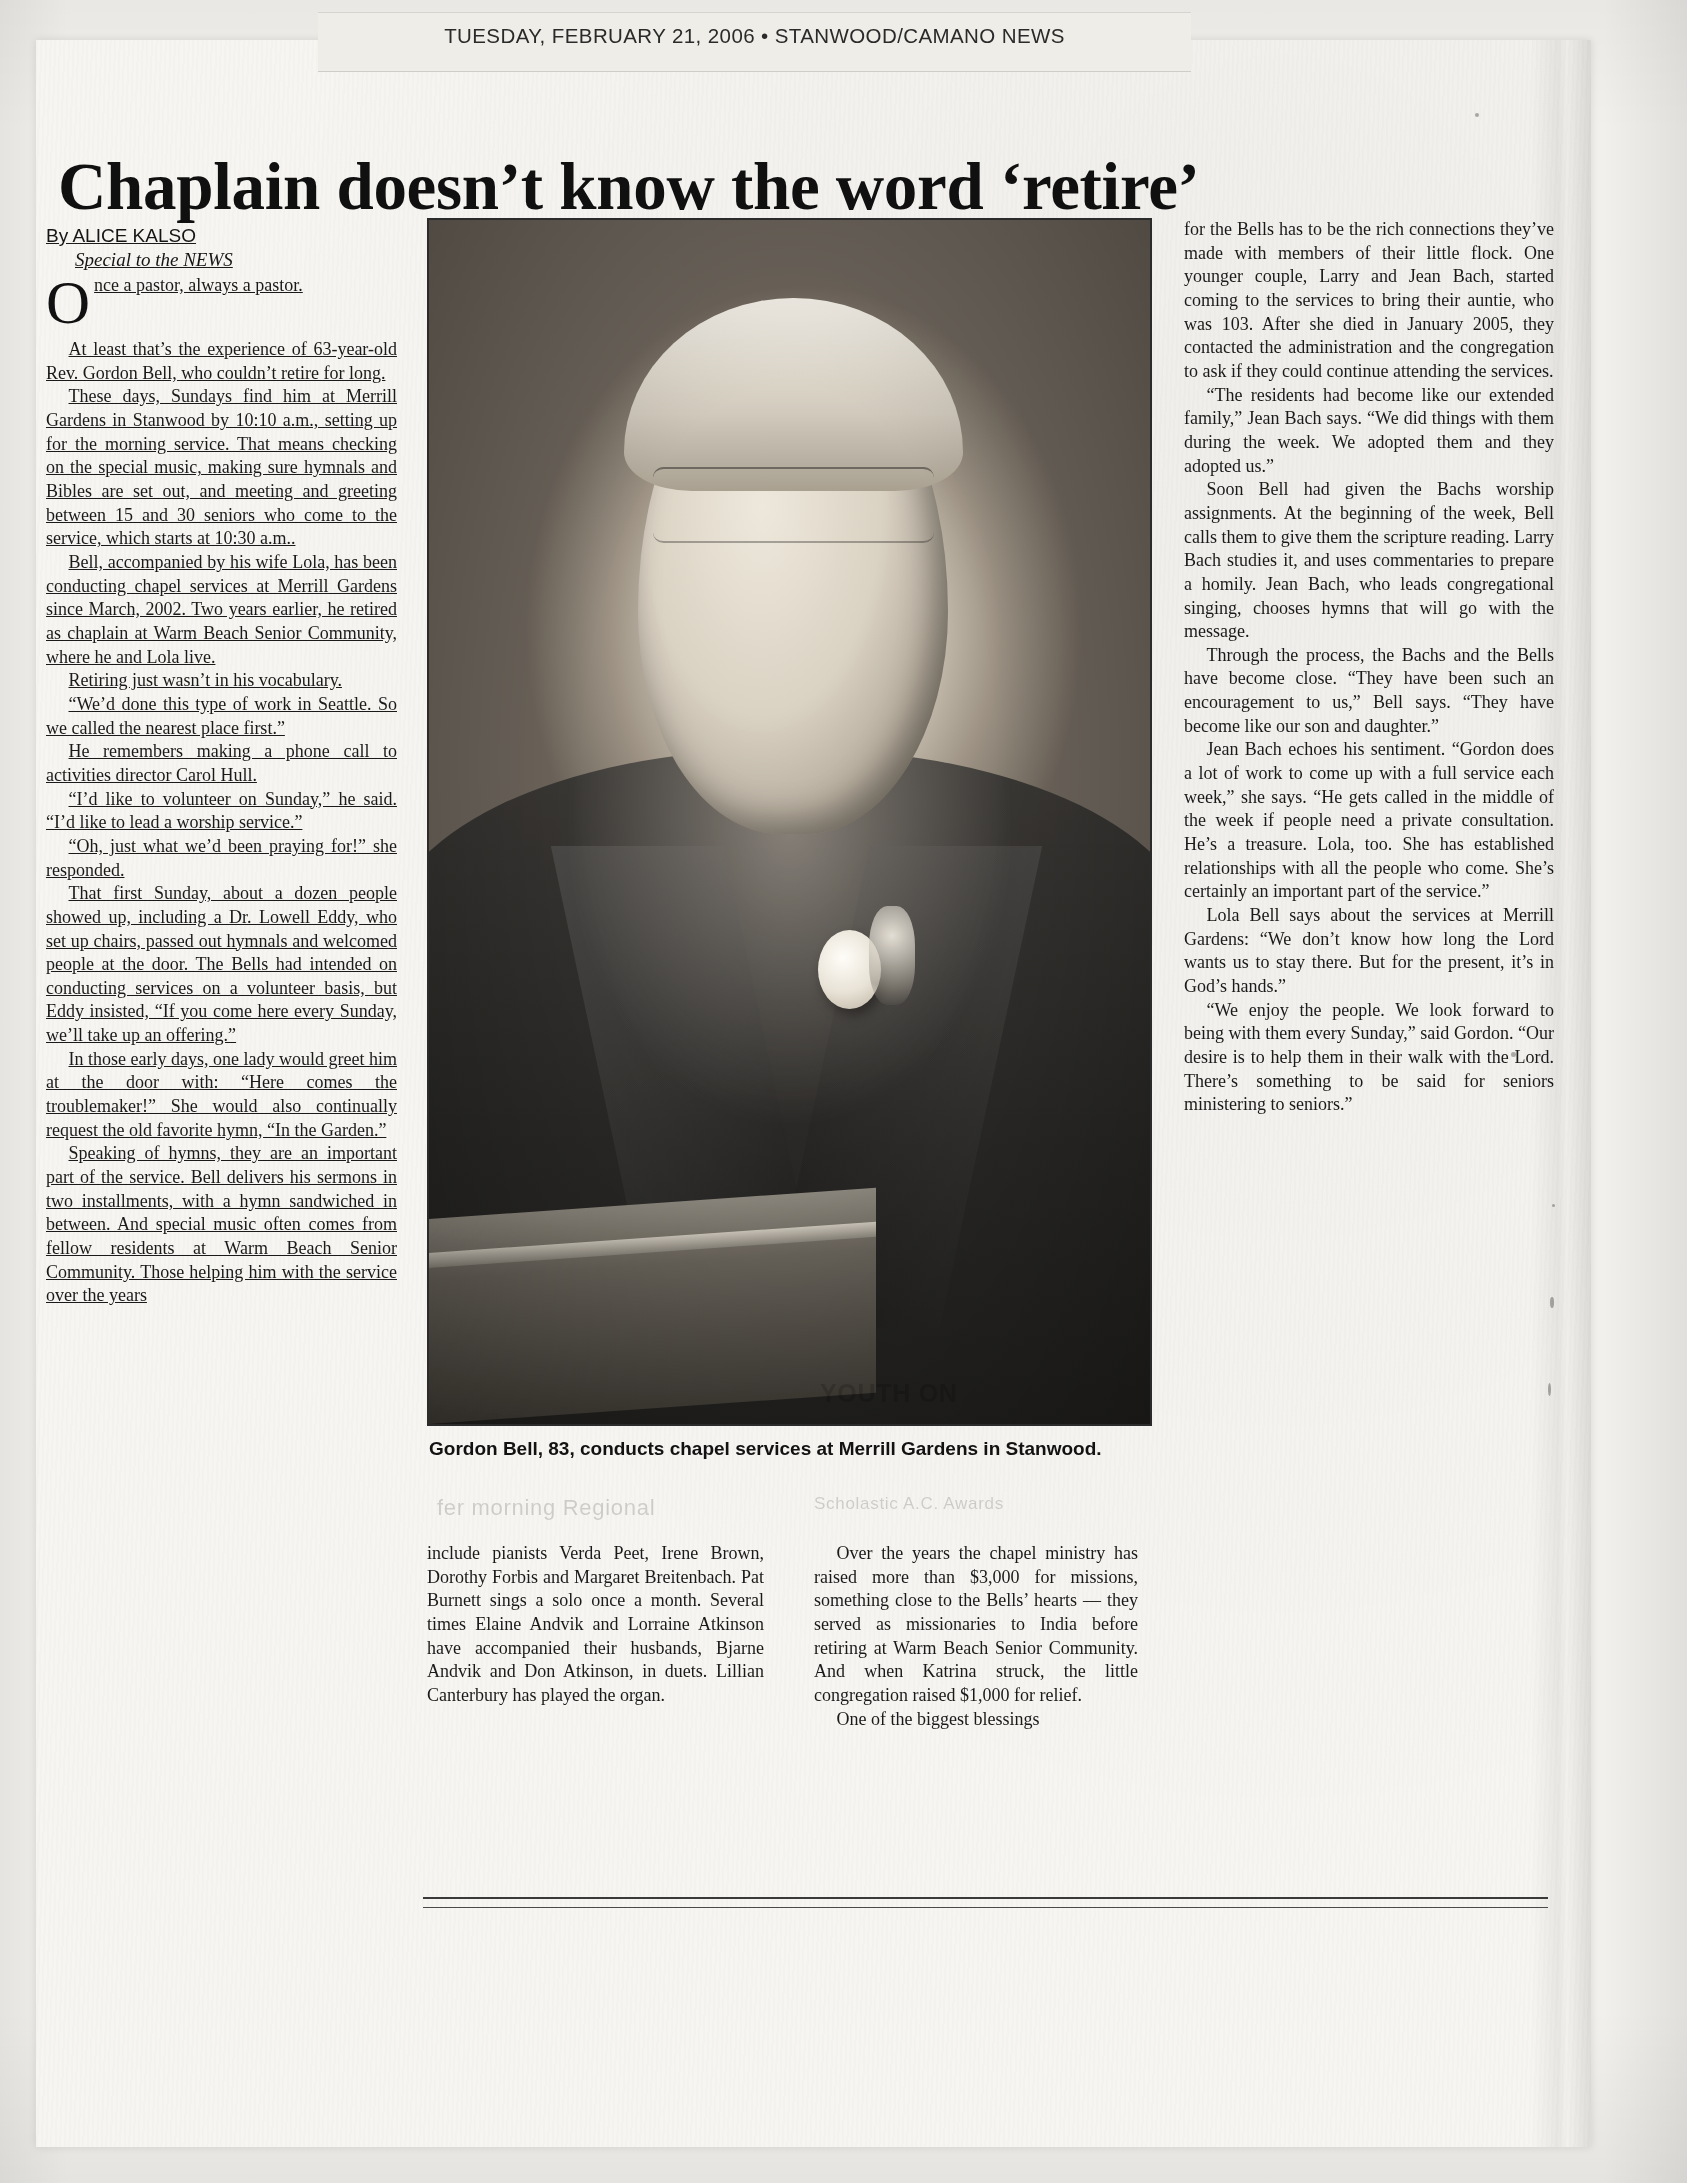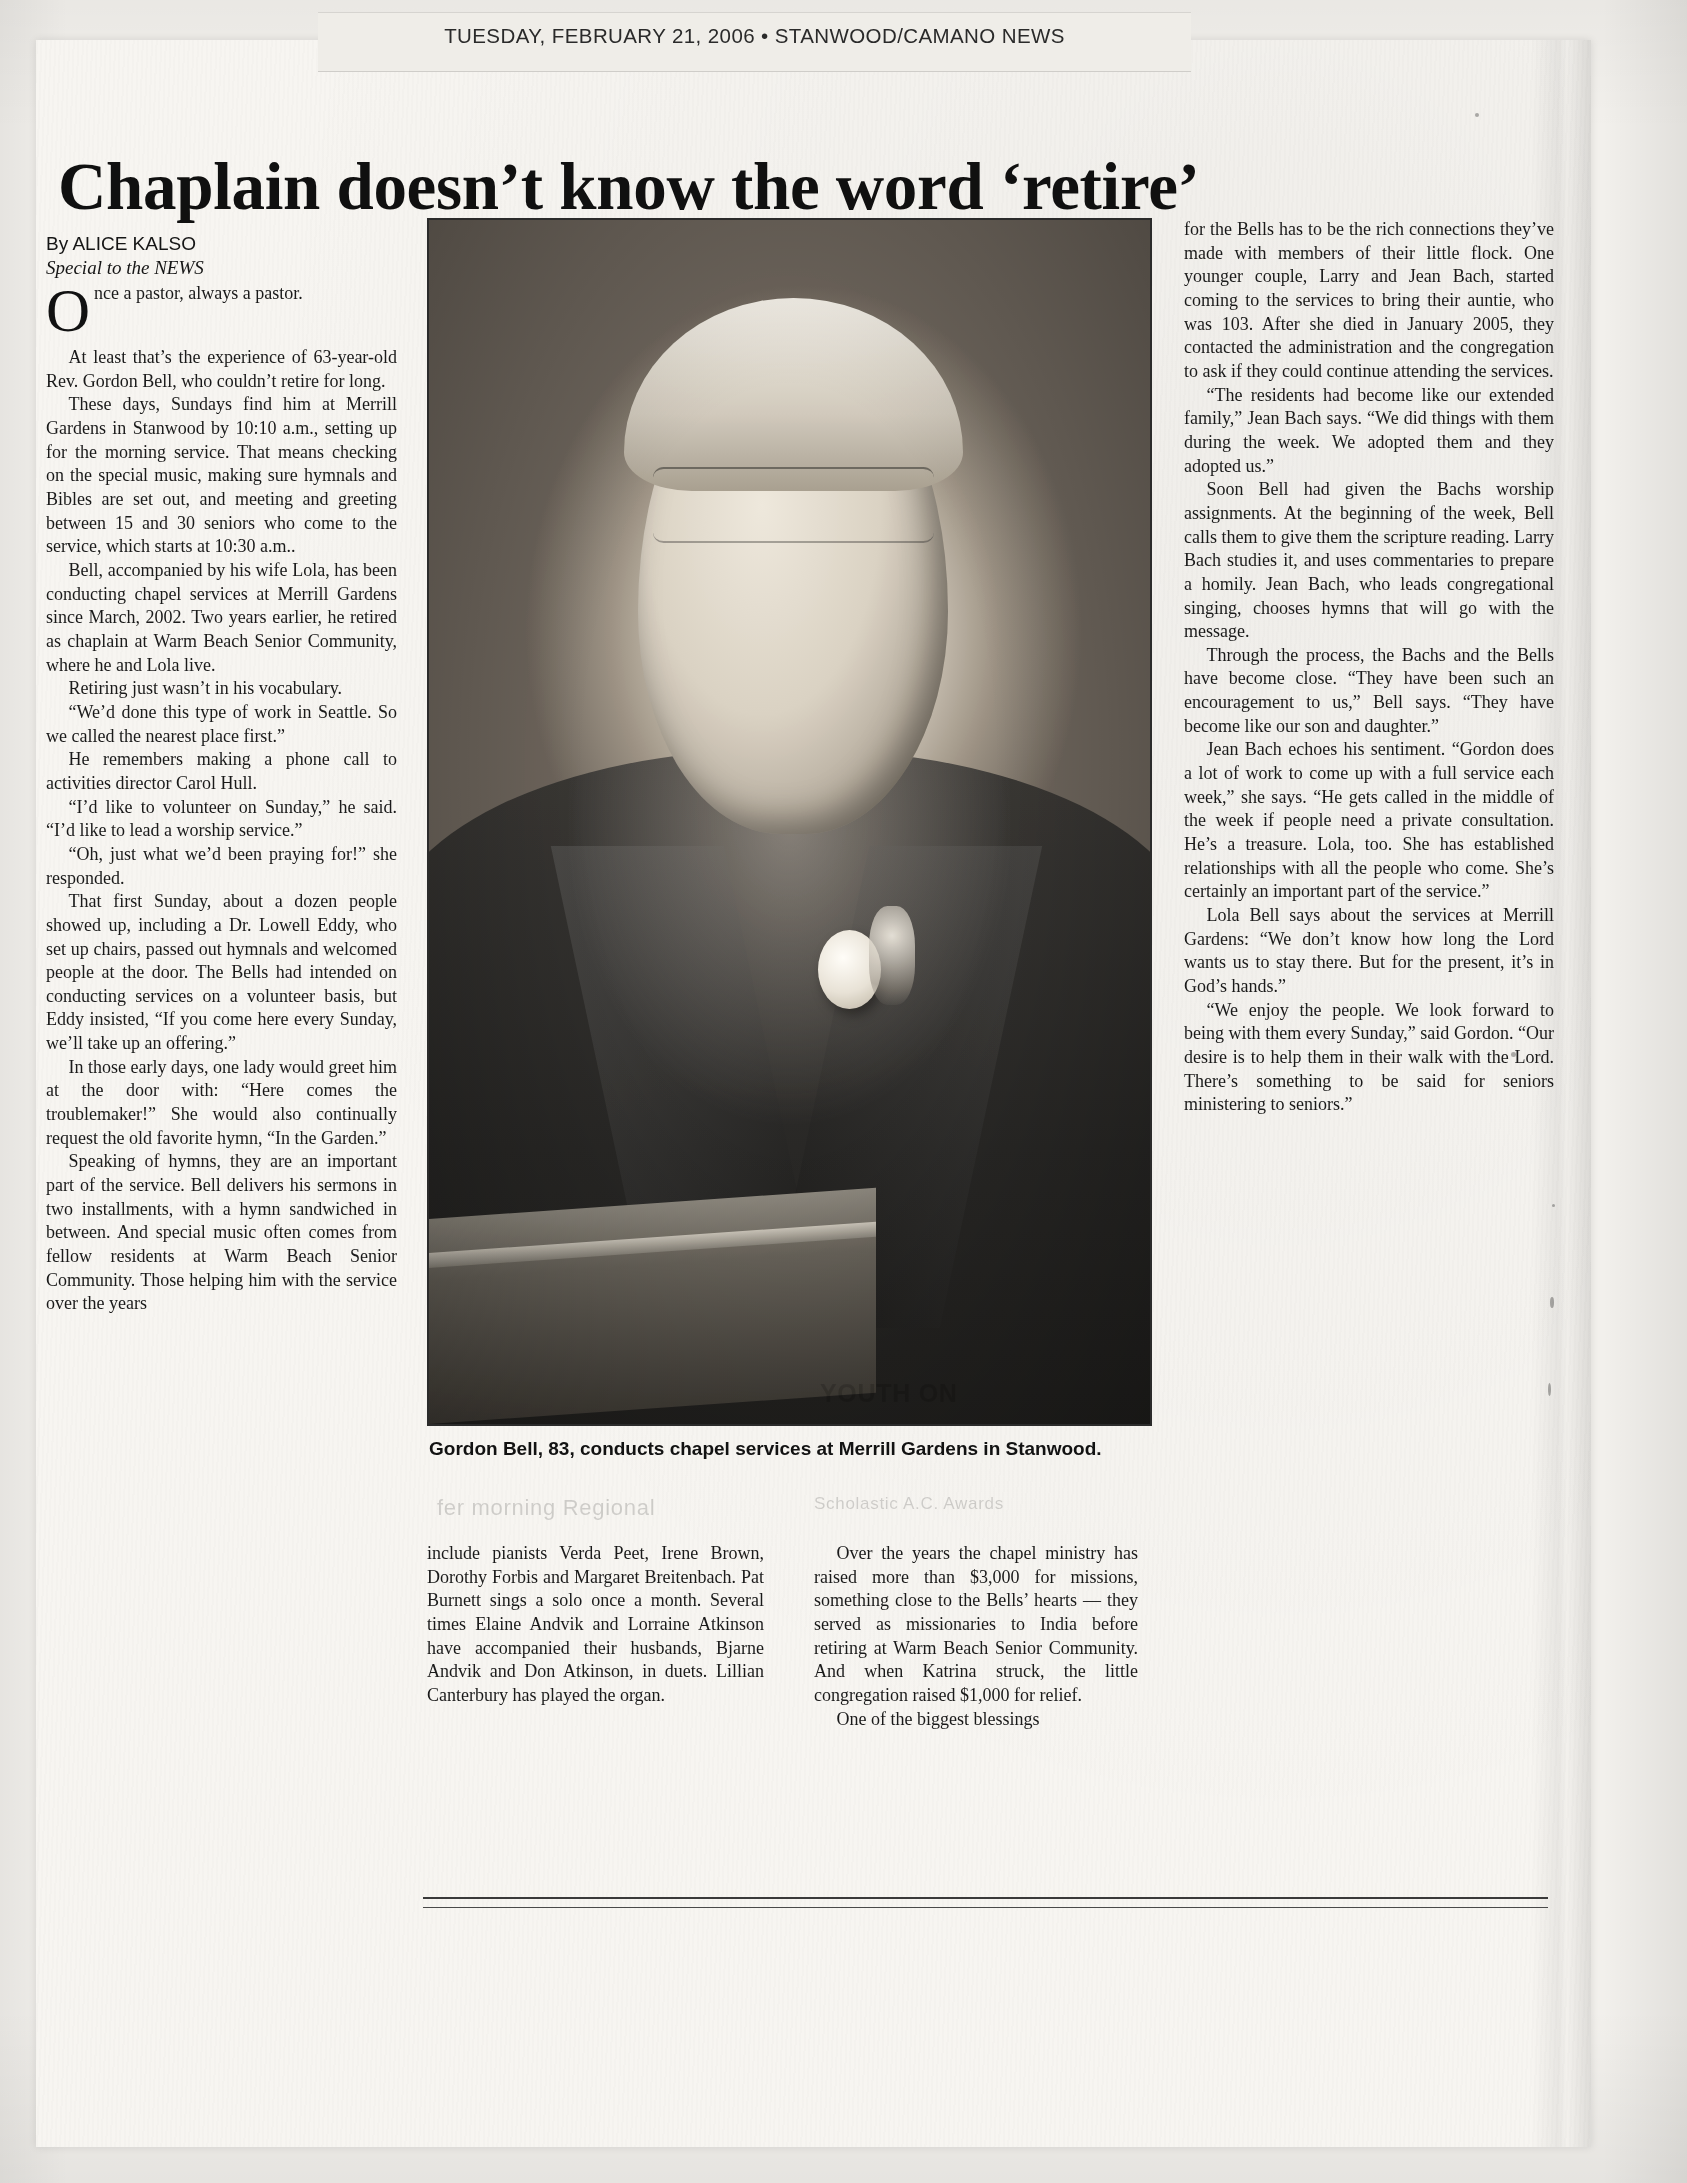--- a/index.html
+++ b/index.html
@@ -116,34 +116,36 @@
     font-size: 18px;
     line-height: 1.315;
     text-align: justify;
     color: #1a1a1a;
   }
   .col p { margin: 0 0 0 0; text-indent: 22.5px; }
   .col p.noindent { text-indent: 0; }
 
   #col-left {
     left: 46px;
-    top: 232px;
+    top: 224px;
     width: 351px;
+    text-decoration: underline;
   }
   .byline {
     font-family: "Liberation Sans", sans-serif;
     font-size: 19px;
     line-height: 1.25;
     margin-bottom: 2.6px;
     color: #151515;
   }
   .byline .special {
     font-family: "Liberation Serif", serif;
     font-style: italic;
     font-size: 19px;
+    margin-left: 29px;
   }
   .dropcap-para {
     position: relative;
     min-height: 64px;
     text-indent: 0 !important;
   }
   .dropcap {
     float: left;
     font-family: "Liberation Serif", serif;
     font-size: 61px;

